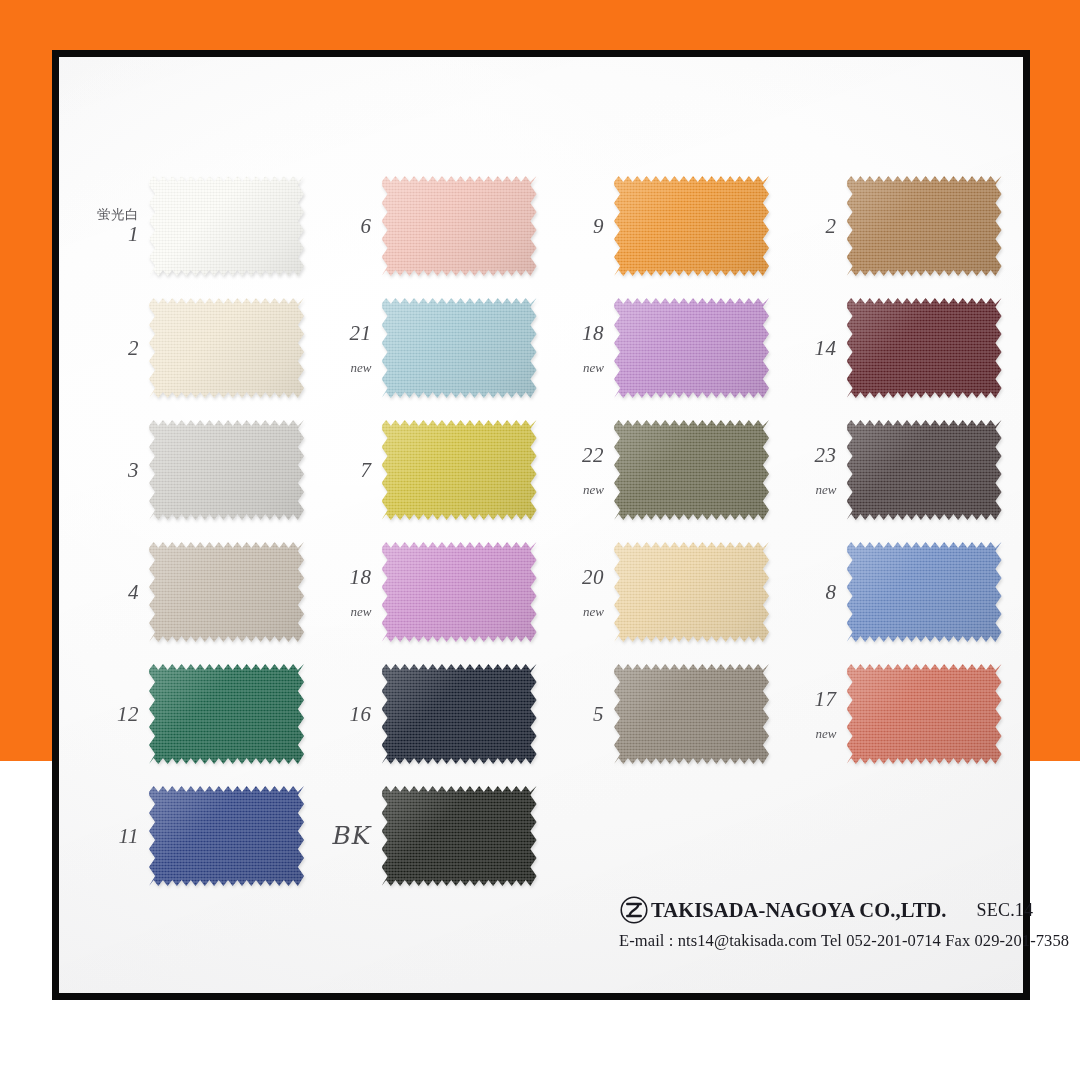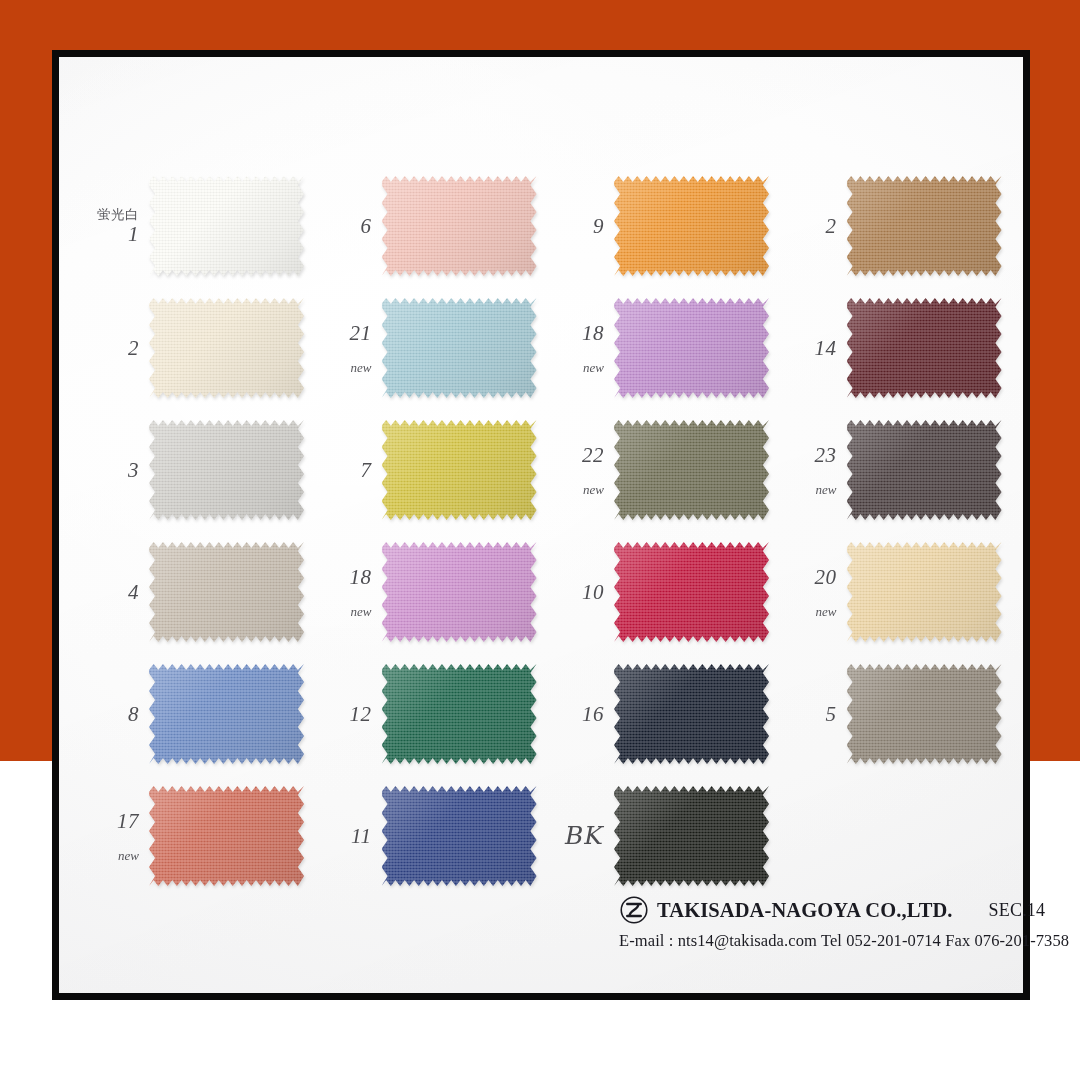--- a/index.html
+++ b/index.html
@@ -9,21 +9,21 @@
     height: 1080px;
     background: #ffffff;
     font-family: "Liberation Serif", serif;
     overflow: hidden;
   }
 
   #page {
     position: relative;
     width: 1080px;
     height: 761px;
-    background: #c2410c;
+    background: #f97316;
   }
 
   
   #card {
     position: absolute;
     left: 52px;
     top: 50px;
     width: 978px;
     height: 950px;
     box-sizing: border-box;
@@ -171,21 +171,21 @@
     position: absolute;
     left: 560px;
     top: 838px;
     width: 400px;
     z-index: 4;
     color: #1b1b22;
   }
   #company-line {
     display: flex;
     align-items: center;
-    gap: 8px;
+    gap: 2px;
     white-space: nowrap;
   }
   #logo-mark {
     flex: 0 0 auto;
     width: 30px;
     height: 30px;
   }
   #company-name {
     font-family: "Liberation Serif", serif;
     font-weight: bold;
@@ -323,28 +323,20 @@
             <div class="swatch" style="background: rgb(198, 187, 173);"></div>
           </div>
         </div>
         <div class="cell">
           <div class="label">
             <span class="num">18</span>
             <span class="new">new</span>
           </div>
           <div class="swatch-wrap">
             <div class="swatch" style="background: rgb(205, 143, 206);"></div>
-          </div>
-        </div>
-        <div class="cell">
-          <div class="label">
-            <span class="num">10</span>
-          </div>
-          <div class="swatch-wrap">
-            <div class="swatch" style="background: rgb(194, 20, 60);"></div>
           </div>
         </div>
         <div class="cell">
           <div class="label">
             <span class="num">20</span>
             <span class="new">new</span>
           </div>
           <div class="swatch-wrap">
             <div class="swatch" style="background: rgb(236, 211, 162);"></div>
           </div>
@@ -412,17 +404,17 @@
       <div id="company-line">
         <span id="logo-mark">
           <svg viewBox="0 0 40 40" width="30" height="30" aria-hidden="true">
             <circle cx="20" cy="20" r="17" fill="none" stroke="#1b1b22" stroke-width="2.1"></circle>
             <path d="M11 12 H29 M26 12 C26 20 14 20 14 28 M11 28 H29" fill="none" stroke="#1b1b22" stroke-width="3.2" stroke-linecap="round" stroke-linejoin="round"></path>
           </svg>
         </span>
         <span id="company-name">TAKISADA-NAGOYA CO.,LTD.</span>
         <span id="sec-code">SEC.14</span>
       </div>
-      <div id="contact-line">E-mail : nts14@takisada.com Tel 052-201-0714  Fax 076-201-7358</div>
+      <div id="contact-line">E-mail : nts14@takisada.com Tel 052-201-0714  Fax 029-201-7358</div>
     </div>
 
   </div>
 </div>
 
 </body></html>

